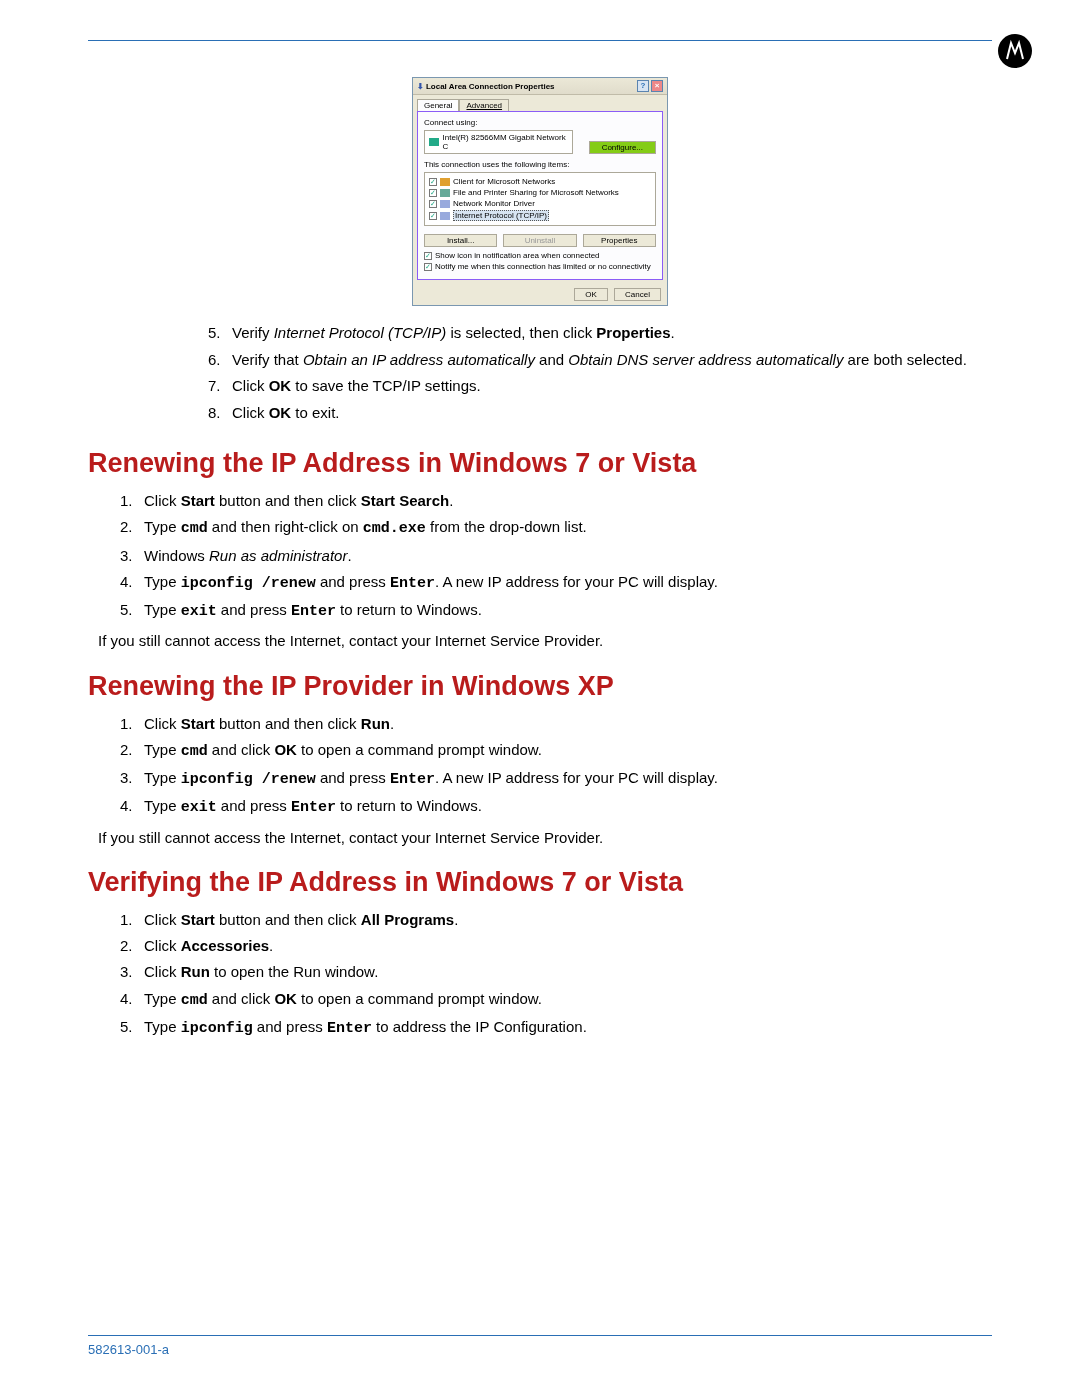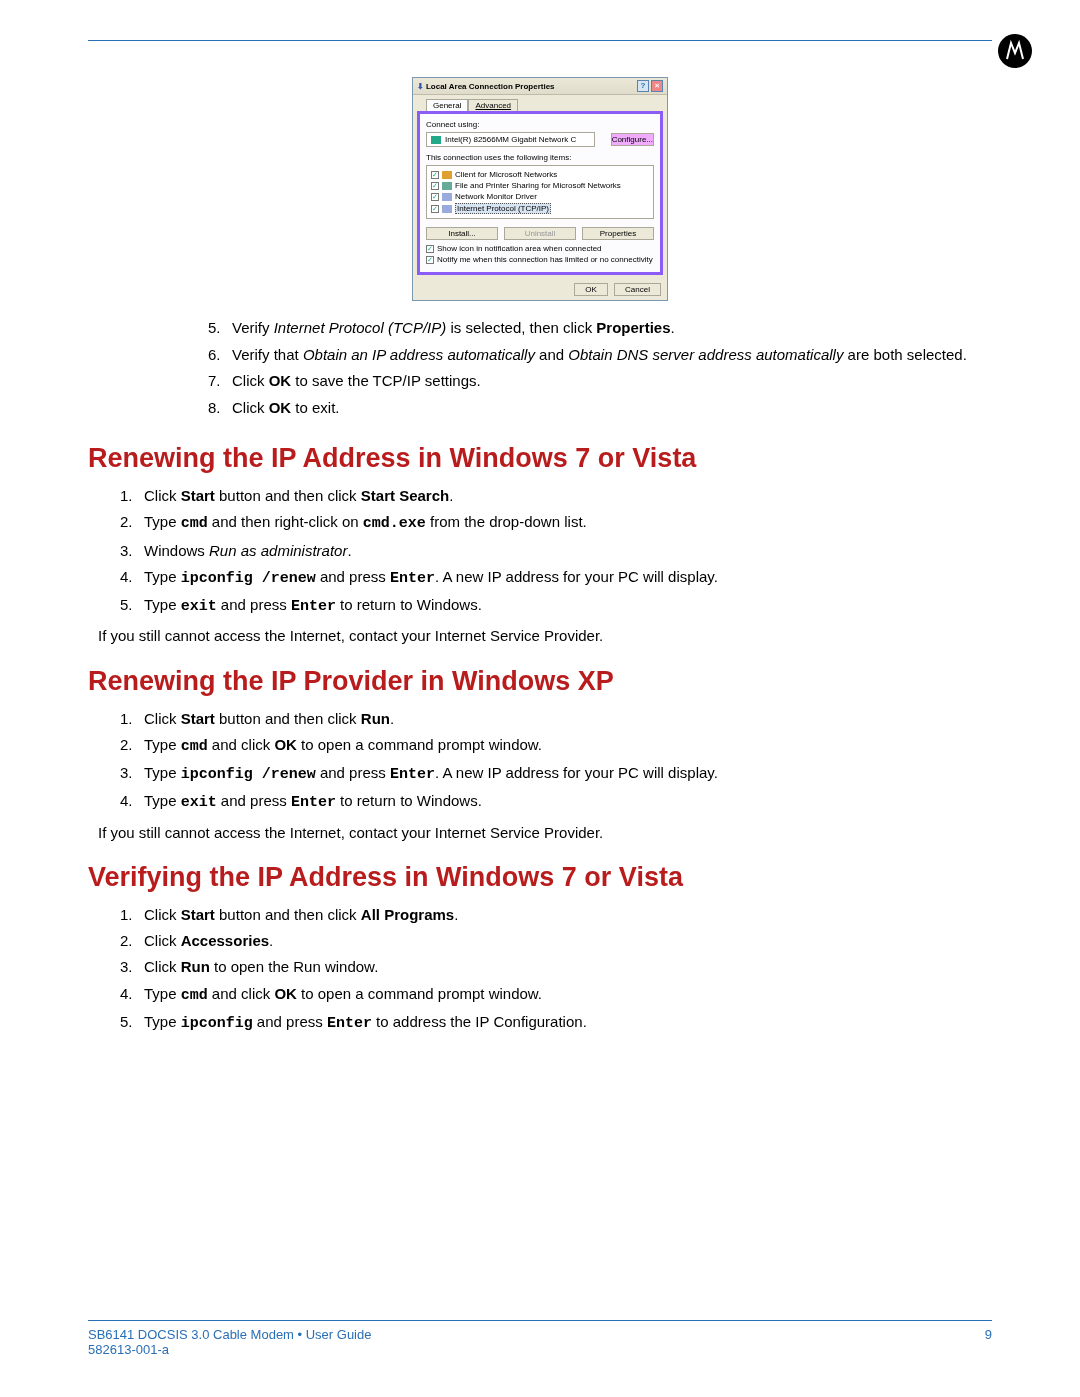--- a/index.html
+++ b/index.html
@@ -52,44 +52,44 @@
   }
   .dlg-title .spacer { flex:1; }
   .dlg-title .qbtn, .dlg-title .xbtn {
     width:12px; height:12px; margin-left:2px;
     border:1px solid #5a84b0; display:inline-flex;
     align-items:center; justify-content:center;
     font-size:8px; line-height:1;
   }
   .dlg-title .qbtn { background:#d7e4f2; color:#2a6fb5; }
   .dlg-title .xbtn { background:#e88; color:#fff; font-weight:bold; }
-  .tabs { padding: 4px 4px 0 13px; text-decoration: underline; }
+  .tabs { padding: 4px 4px 0 4px; text-decoration: underline; }
   .tab {
     display:inline-block; padding:1px 6px;
     border:1px solid #aca899; border-bottom:none;
     background:#fcfcfe; font-size:8px;
   }
   .tab.inactive { background:#ece9d8; text-decoration:underline; }
   .tab-body {
-    border:3px solid #8b5cf6; background:#fcfcfe;
+    border:1px solid #8b5cf6; background:#fcfcfe;
     margin:0 4px 4px 4px; padding:6px;
   }
   .dlg-label { margin-bottom:3px; }
   .inset-row {
     border:1px solid #aca899; background:#fff;
     padding:2px 4px; display:flex; align-items:center;
     margin-bottom:4px;
   }
   .inset-row .nic-icon {
     width:10px;height:8px;background:#2a8; margin-right:4px;
     display:inline-block;
   }
   .cfg-btn {
-    border:1px solid #aca899; background:#f0abfc;
-    padding:1px 0; font-size:8px; float:right;
+    border:1px solid #aca899; background:#84cc16;
+    padding:1px 12px; font-size:8px; float:right;
   }
   .conn-list {
     border:1px solid #aca899; background:#fff;
     padding:3px 4px; margin-bottom:8px;
   }
   .conn-item { display:flex; align-items:center; padding:1px 0; }
   .ck {
     width:8px;height:8px;border:1px solid #777;
     margin-right:3px; display:inline-flex;
     align-items:center;justify-content:center;
@@ -184,21 +184,21 @@
       <span style="color:#35a;">⬇</span>&nbsp;<span>Local Area Connection Properties</span>
       <span class="spacer"></span>
       <span class="qbtn">?</span>
       <span class="xbtn">×</span>
     </div>
     <div class="tabs">
       <span class="tab">General</span><span class="tab inactive">Advanced</span>
     </div>
     <div class="tab-body">
       <div class="dlg-label">Connect using:</div>
-      <div style="display:flex;gap:16px;align-items:center;margin-bottom:6px;">
+      <div style="display:flex;gap:16px;align-items:flex-end;margin-bottom:6px;">
         <div class="inset-row" style="flex:1;margin-bottom:0;">
           <span class="nic-icon"></span>
           <span>Intel(R) 82566MM Gigabit Network C</span>
         </div>
         <span class="cfg-btn" style="float:none;">Configure...</span>
       </div>
       <div class="dlg-label">This connection uses the following items:</div>
       <div class="conn-list">
         <div class="conn-item">
             <span class="ck">✓</span>
@@ -326,21 +326,17 @@
       <span class="txt"><span>Type </span><span class="mono">cmd</span><span> and click </span><span class="bold">OK</span><span> to open a command prompt window.</span></span>
     </div>
   <div class="step">
       <span class="num">5.</span>
       <span class="txt"><span>Type </span><span class="mono">ipconfig</span><span> and press </span><span class="mono">Enter</span><span> to address the IP Configuration.</span></span>
     </div>
 </div>
 
 <div class="footer">
   <div class="footer-rule"></div>
-  <div class="footer-row">
-    <span>SB6141 DOCSIS 3.0 Cable Modem • User Guide</span>
-    <span>9</span>
-  </div>
   <div class="footer-row small">
     <span>582613-001-a</span>
     <span></span>
   </div>
 </div>
 
 </body></html>

